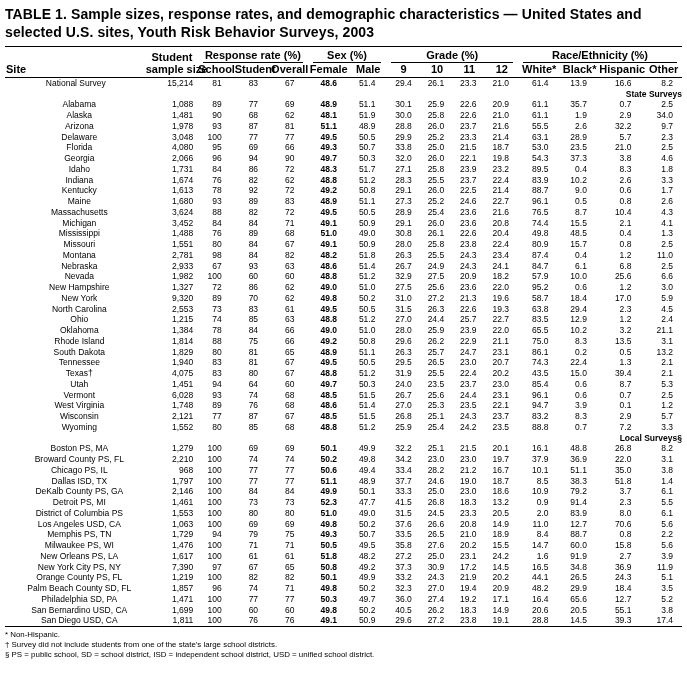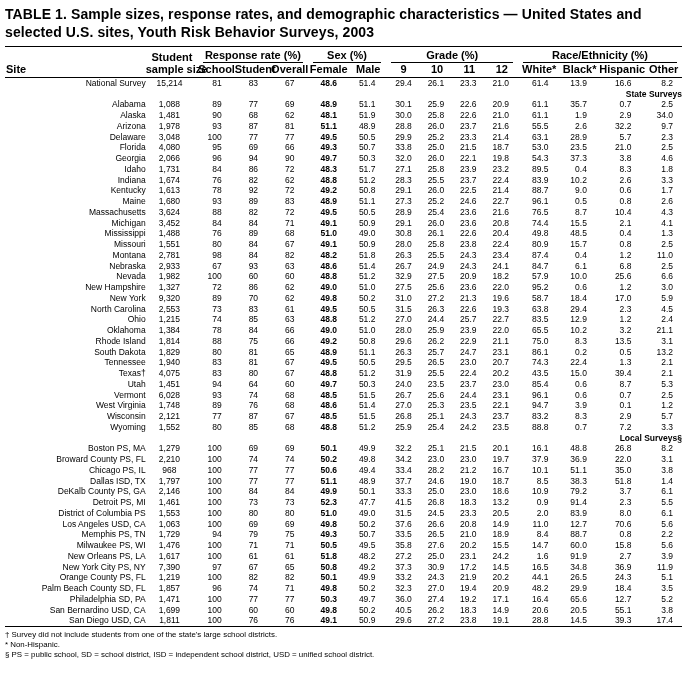--- a/index.html
+++ b/index.html
@@ -28,25 +28,25 @@
   tr.hrow2 th { border-bottom: 1px solid #000; padding-bottom: 2px; height: 12px; }
   .grp { margin: 0 5px; padding-bottom: 1px; border-bottom: 1px solid #000; text-align: center; }
   th.sub { text-align: center; }
   th.site-h { text-align: left; padding-left: 1px; }
   th.samp-h { text-align: center; }
   tbody { border-bottom: 1px solid #000; }
   td {
     font-size: 8.5px; padding: 0; height: 10.75px; line-height: 10.75px;
     white-space: nowrap; overflow: hidden; vertical-align: middle;
   }
-  td.site { text-align: right; padding-left: 1px; }
+  td.site { text-align: center; padding-left: 1px; }
   td.site.indent { padding-left: 8px; }
   td.section-header { font-weight: bold; text-align: right; padding-left: 1px; }
   td.num { text-align: right; }
-  td.c0 { padding-right: 5px; text-align: center; }
+  td.c0 { padding-right: 5px; }
   td.c1, td.c2, td.c3 { padding-right: 13px; }
   td.c4 { padding-right: 13px; font-weight: bold; }
   td.c5 { padding-right: 11px; }
   td.c6, td.c7, td.c8, td.c9 { padding-right: 9px; }
   td.c10, td.c11 { padding-right: 12px; }
   td.c12 { padding-right: 14px; }
   td.c13 { padding-right: 9px; }
   .footnotes { margin-top: 3px; font-size: 7.9px; line-height: 1.28; }
   .footnotes div { white-space: nowrap; }
 </style>
@@ -946,17 +946,17 @@
           <td class="num c9">19.1</td>
           <td class="num c10">28.8</td>
           <td class="num c11">14.5</td>
           <td class="num c12">39.3</td>
           <td class="num c13">17.4</td>
         </tr>
       </tbody>
   </table>
 
   <div class="footnotes">
+    <div>* Non-Hispanic.</div>
     <div>† Survey did not include students from one of the state's large school districts.</div>
-    <div>* Non-Hispanic.</div>
     <div>§ PS = public school, SD = school district, ISD = independent school district, USD = unified school district.</div>
   </div>
 </div>
 
 </body></html>

